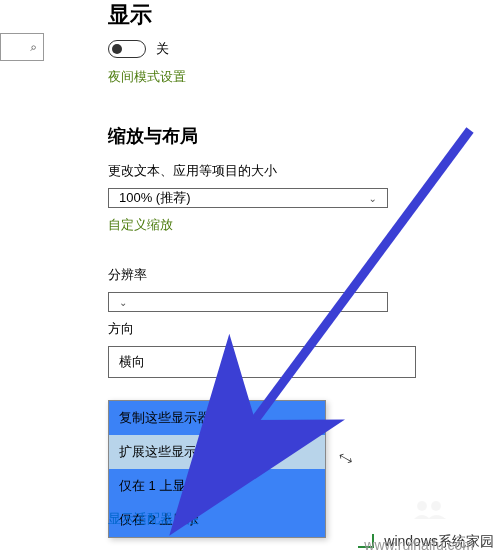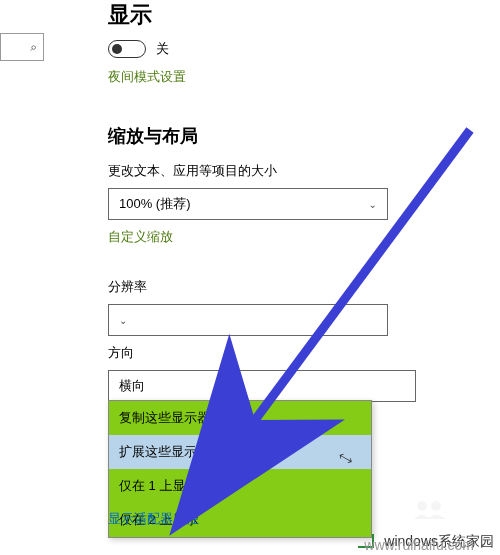--- a/index.html
+++ b/index.html
@@ -71,21 +71,21 @@
       font-weight: 600;
       margin-top: 20px;
       margin-bottom: 14px;
     }
     .field-label {
       font-size: 13px;
       margin-bottom: 8px;
     }
     .dropdown {
       width: 280px;
-      height: 32px;
+      height: 20px;
       border: 1.5px solid #666;
       display: flex;
       align-items: center;
       justify-content: space-between;
       padding: 0 10px;
       font-size: 13px;
       background: #fff;
       cursor: pointer;
       margin-bottom: 8px;
     }
@@ -101,23 +101,23 @@
       align-items: center;
       padding: 0 10px;
       font-size: 13px;
       background: #fff;
       margin-bottom: 8px;
     }
     .popup {
       position: absolute;
       left: 108px;
       top: 400px;
-      width: 264px;
+      width: 218px;
       border: 1px solid #888;
-      background: #84cc16;
+      background: #3b82f6;
       box-shadow: 2px 2px 6px rgba(0,0,0,0.2);
     }
     .popup-item {
       padding: 8px 10px;
       font-size: 13px;
       cursor: pointer;
     }
     .popup-item.highlighted {
       background: #b8d4ea;
     }

